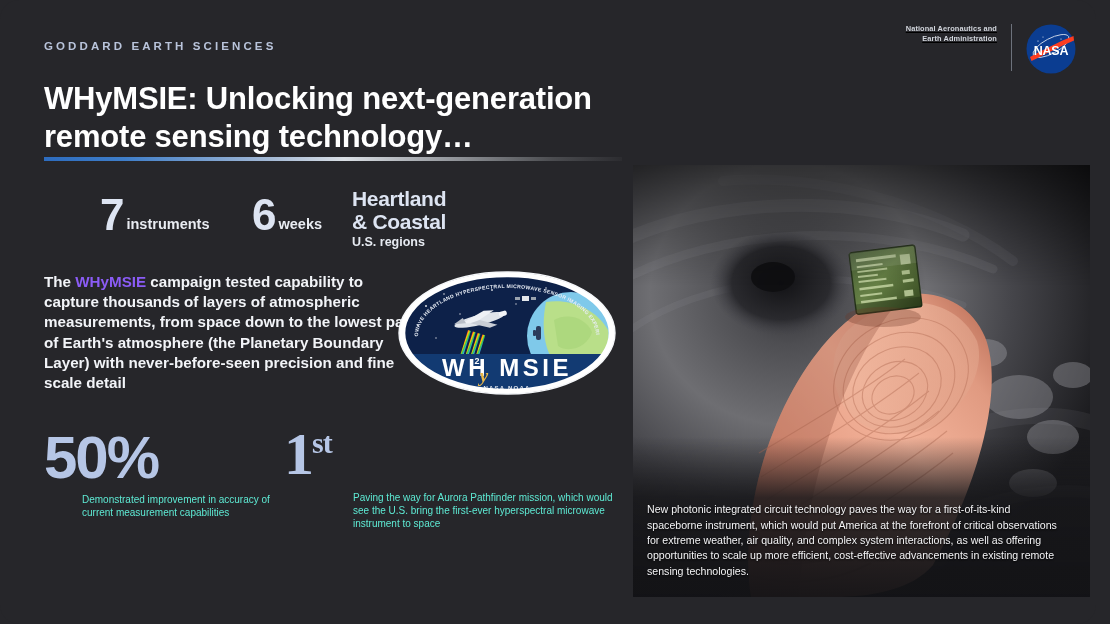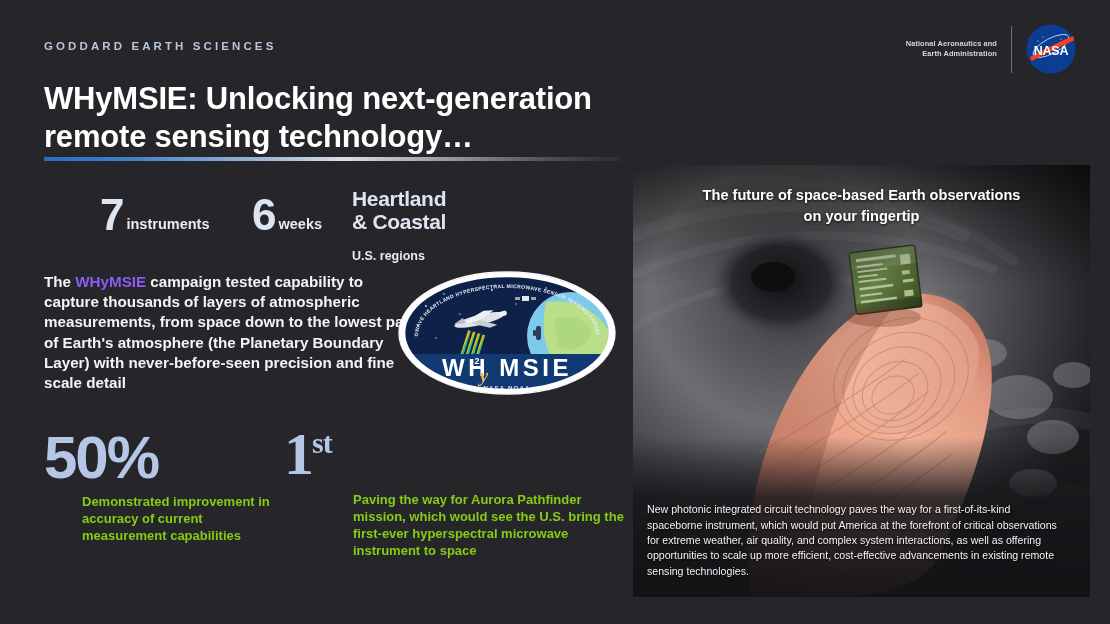--- a/index.html
+++ b/index.html
@@ -12,21 +12,21 @@
   #slide { position:relative; width:1096px; height:624px; background:#26262a;border-radius:19px; }
 
   
   .eyebrow {
     position:absolute; left:44px; top:40px;
     font-size:11.5px; font-weight:bold; letter-spacing:3.1px;
     color:#b9c4db;
   }
   .nasa-block {
     position:absolute; right:20px; top:24px;
-    display:flex; align-items:center; gap:14px;
+    display:flex; align-items:flex-start; gap:14px;text-decoration:underline;
   }
   .nasa-words {
     font-size:7.4px; line-height:1.32; font-weight:bold;
     color:#d2d6dd; text-align:right; letter-spacing:.1px;
   }
   .nasa-divider { width:1px; height:47px; background:#6d727c; }
   .nasa-meatball { width:50px; height:50px; display:block; }
 
   .title {
     position:absolute; left:44px; top:80px; width:600px;
@@ -50,40 +50,40 @@
     padding-bottom:4px; margin-left:3px;
   }
   #stat-instruments { left:56px; top:6px; }
   #stat-weeks { left:208px; top:6px; }
   .region-stat { position:absolute; left:308px; top:0px; }
   .region-stat .rline {
     font-size:21px; font-weight:bold; color:#dde4f2; line-height:1.08;
     letter-spacing:-.3px;
   }
   .region-stat .rsub {
-    font-size:12.5px; font-weight:bold; color:#e6eaf1; margin-top:16px;
+    font-size:12.5px; font-weight:bold; color:#e6eaf1; margin-top:2px;
   }
 
   
   .body-para {
     position:absolute; left:44px; top:272px; width:372px;
     font-size:15.2px; line-height:1.33; font-weight:bold; color:#f2f4f8;
   }
   .body-para .hl { color:#8b5cf6; }
 
   
   .patch { position:absolute; left:396px; top:268px; width:222px; height:130px; }
 
   
   .bstat { position:absolute; }
   .bstat .num {
     font-weight:bold; color:#b6c6e6; line-height:.88; letter-spacing:-2px;
   }
   .bstat .desc {
-    font-size:13px; line-height:1.32; font-weight:bold; color:#84cc16;
+    font-size:10px; line-height:1.32; font-weight:normal; color:#5eead4;
   }
   #bstat-50 { left:44px; top:432px; width:240px; }
   #bstat-50 .num { font-size:60px; }
   #bstat-50 .desc { margin-left:38px; margin-top:8px; width:200px; }
   #bstat-1st { left:284px; top:428px; width:320px; }
   #bstat-1st .num { font-size:60px;font-family:Liberation Serif, serif; }
   #bstat-1st .num sup { font-size:30px; vertical-align:super; letter-spacing:-1px; }
   #bstat-1st .desc { margin-left:69px; margin-top:10px; width:272px; }
 
   
@@ -357,21 +357,17 @@
         </g>
         <rect x="0" y="0" width="66" height="18" fill="#ffffff" opacity=".1"></rect>
         <rect x="0" y="52" width="66" height="10" fill="#000000" opacity=".2"></rect>
       </g>
       <ellipse cx="250" cy="152" rx="38" ry="10" fill="#6b3626" opacity=".3"></ellipse>
 
       <rect x="0" y="0" width="457" height="120" fill="url(#topShade)"></rect>
       <rect x="0" y="272" width="457" height="160" fill="url(#botShade)"></rect>
     </svg>
 
-    <div class="img-caption-top">
-      <div>The future of space-based Earth observations</div>
-      <div>on your fingertip</div>
-    </div>
 
     <div class="img-caption-bottom">New photonic integrated circuit technology paves the way for a first-of-its-kind spaceborne instrument, which would put America at the forefront of critical observations for extreme weather, air quality, and complex system interactions, as well as offering opportunities to scale up more efficient, cost-effective advancements in existing remote sensing technologies.</div>
   </div>
 
 </div>
 
 </body></html>

